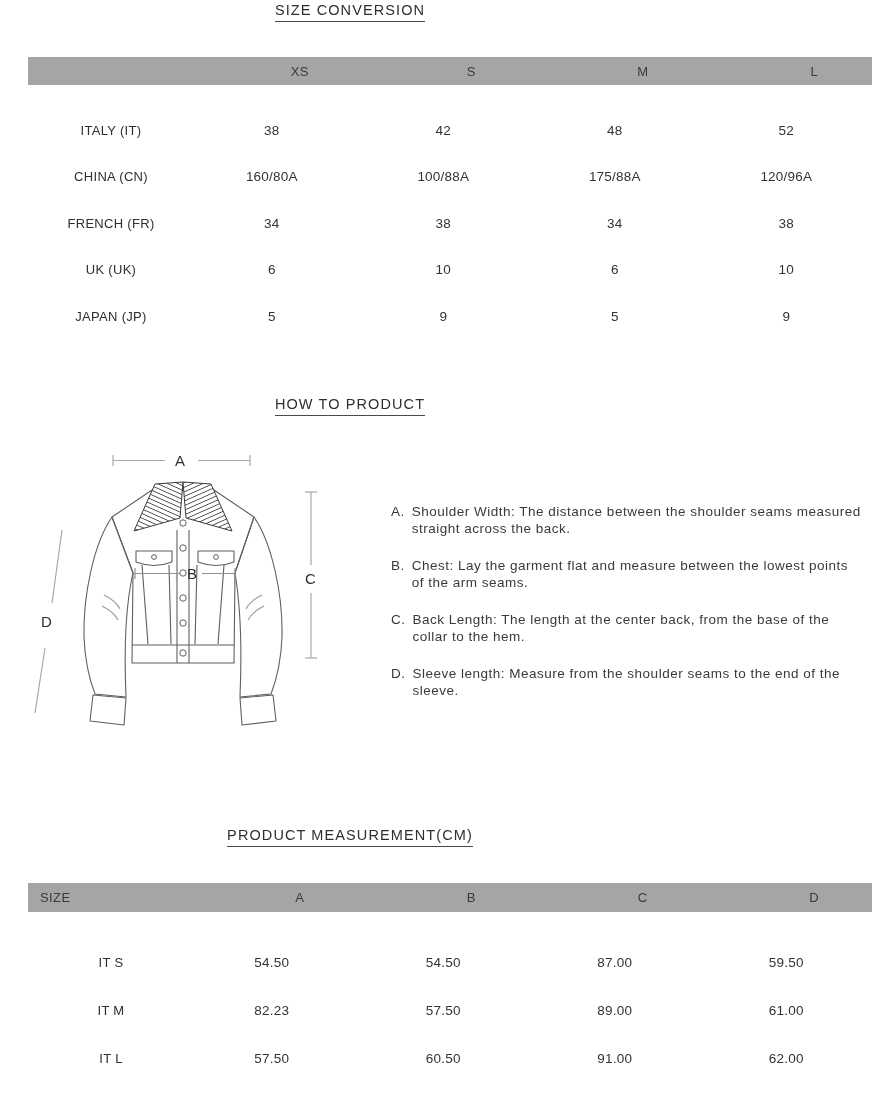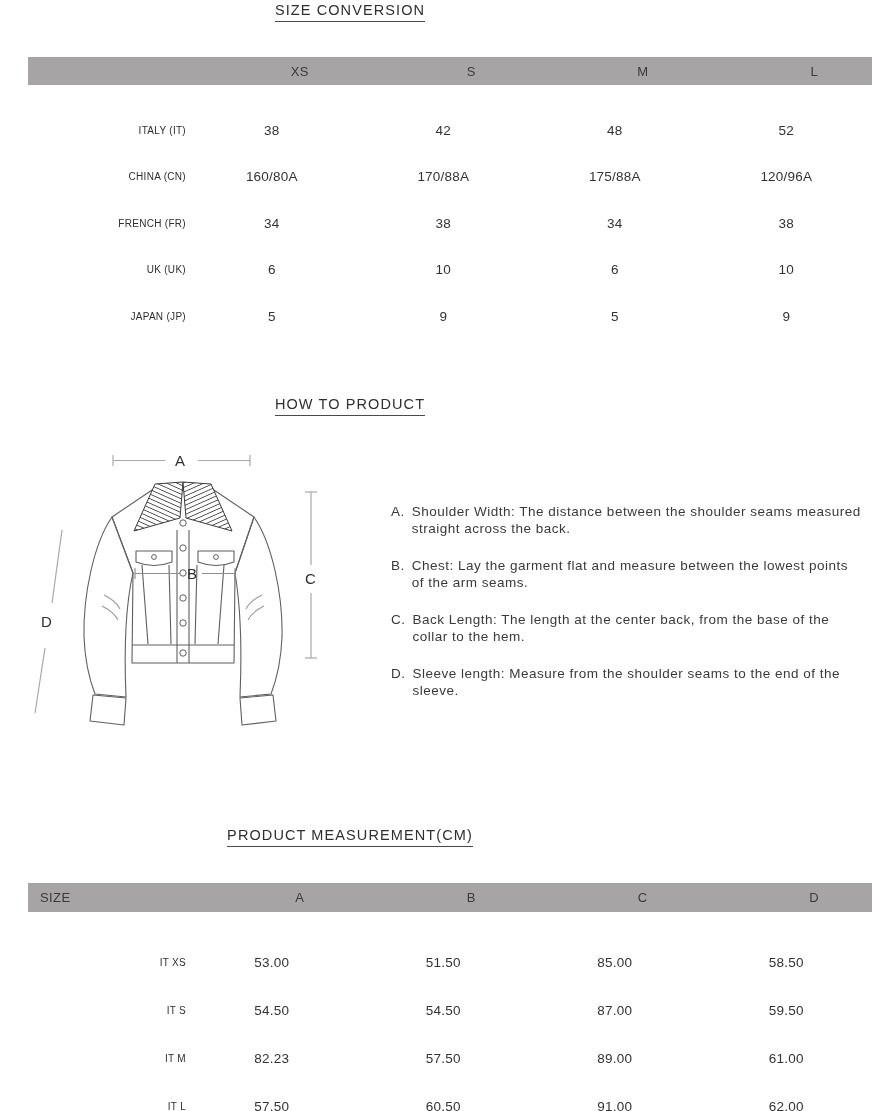--- a/index.html
+++ b/index.html
@@ -32,21 +32,21 @@
   .header-bar .lbl { text-align:left; padding-left:12px; letter-spacing:.4px; }
 
   .rows { position:absolute; left:0; width:872px; }
   #rows-size-conversion { top:107px; }
   #rows-product-measurement { top:938px; }
   .trow {
     display:grid; grid-template-columns:186px repeat(4,1fr); align-items:center;
   }
   #rows-size-conversion .trow { height:46.5px; }
   #rows-product-measurement .trow { height:48px; }
-  .trow .rlabel { text-align:right; padding-left:6px; font-size:10px; color:#2e2e2e; letter-spacing:.3px;margin-left:30px; }
+  .trow .rlabel { text-align:center; padding-left:6px; font-size:13px; color:#2e2e2e; letter-spacing:.3px;margin-left:30px; }
   .trow .cell   { text-align:center; font-size:13.5px; color:#333333; letter-spacing:.2px; }
 
   #figure-wrap { position:absolute; left:20px; top:445px; width:340px; height:300px; }
 
   #instructions { position:absolute; left:391px; top:503px; width:472px; }
   .instr {
     display:flex; gap:7px; margin-bottom:20px;
     font-size:13.5px; line-height:17px; letter-spacing:.5px; color:#3a3a3a;
   }
   .instr .key { flex:0 0 auto; }
@@ -73,21 +73,21 @@
   <div class="trow">
     <div class="rlabel">ITALY (IT)</div>
     <div class="cell">38</div>
     <div class="cell">42</div>
     <div class="cell">48</div>
     <div class="cell">52</div>
   </div>
   <div class="trow">
     <div class="rlabel">CHINA (CN)</div>
     <div class="cell">160/80A</div>
-    <div class="cell">170/88A</div>
+    <div class="cell">100/88A</div>
     <div class="cell">175/88A</div>
     <div class="cell">120/96A</div>
   </div>
   <div class="trow">
     <div class="rlabel">FRENCH (FR)</div>
     <div class="cell">34</div>
     <div class="cell">38</div>
     <div class="cell">34</div>
     <div class="cell">38</div>
   </div>
@@ -228,27 +228,20 @@
 <div class="header-bar" id="bar-product-measurement">
   <div class="lbl">SIZE</div>
   <div class="col">A</div>
   <div class="col">B</div>
   <div class="col">C</div>
   <div class="col">D</div>
 </div>
 
 <div class="rows" id="rows-product-measurement">
   <div class="trow">
-    <div class="rlabel">IT XS</div>
-    <div class="cell">53.00</div>
-    <div class="cell">51.50</div>
-    <div class="cell">85.00</div>
-    <div class="cell">58.50</div>
-  </div>
-  <div class="trow">
     <div class="rlabel">IT S</div>
     <div class="cell">54.50</div>
     <div class="cell">54.50</div>
     <div class="cell">87.00</div>
     <div class="cell">59.50</div>
   </div>
   <div class="trow">
     <div class="rlabel">IT M</div>
     <div class="cell">82.23</div>
     <div class="cell">57.50</div>

